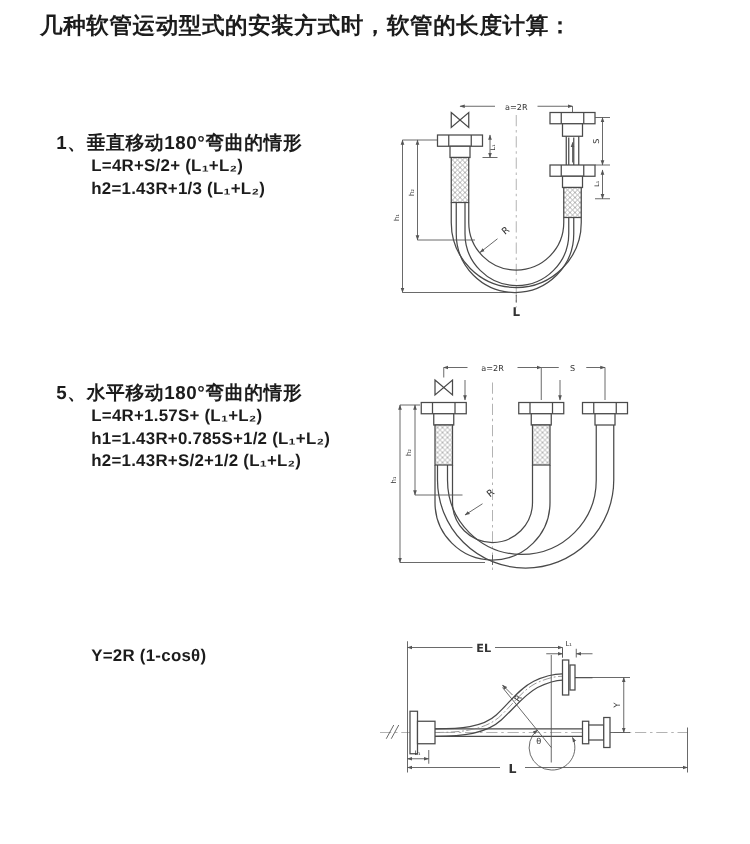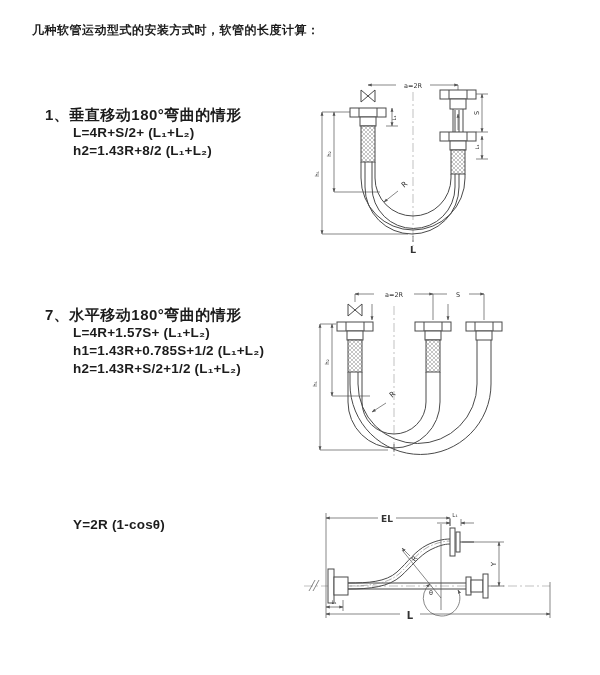--- a/index.html
+++ b/index.html
@@ -2,22 +2,22 @@
 <html><head>
 <meta charset="utf-8">
 <style>
   html,body{margin:0;padding:0;}
   body{
     width:600px;height:675px;position:relative;background:#ffffff;
     font-family:"Liberation Sans","DejaVu Sans",sans-serif;
     color:#1c1c1c;overflow:hidden;
   }
   .title{
-    position:absolute;left:32px;top:22px;
-    font-size:12px;font-weight:bold;letter-spacing:0.5px;
+    position:absolute;left:32px;top:8px;
+    font-size:18px;font-weight:bold;letter-spacing:0.5px;
   }
   .sec{position:absolute;left:45px;width:280px;}
   #sec1{top:106px}
   #sec2{top:306px}
   #sec3{top:516px}
   .sec .head{font-size:15px;font-weight:bold;line-height:18px;letter-spacing:0.5px;}
   .sec .formula{
     font-size:13.5px;font-weight:bold;line-height:18px;margin-top:0;
     padding-left:28px;font-family:"Liberation Sans","DejaVu Sans",sans-serif;
     letter-spacing:0.2px;white-space:nowrap;
@@ -32,25 +32,25 @@
   .wfill{fill:#ffffff;stroke:#4a4a4a;stroke-width:1;}
 </style>
 </head>
 <body>
 
 <div class="title">几种软管运动型式的安装方式时，软管的长度计算：</div>
 
 <div class="sec" id="sec1">
   <div class="head">1、垂直移动180°弯曲的情形</div>
   <div class="formula">L=4R+S/2+ (L₁+L₂)</div>
-  <div class="formula">h2=1.43R+8/2 (L₁+L₂)</div>
+  <div class="formula">h2=1.43R+1/3 (L₁+L₂)</div>
 </div>
 
 <div class="sec" id="sec2">
-  <div class="head">7、水平移动180°弯曲的情形</div>
+  <div class="head">5、水平移动180°弯曲的情形</div>
   <div class="formula">L=4R+1.57S+ (L₁+L₂)</div>
   <div class="formula">h1=1.43R+0.785S+1/2 (L₁+L₂)</div>
   <div class="formula">h2=1.43R+S/2+1/2 (L₁+L₂)</div>
 </div>
 
 <div class="sec" id="sec3">
   <div class="formula">Y=2R (1-cosθ)</div>
 </div>
 
 <div class="diagram" style="left:312px;top:70px;">

